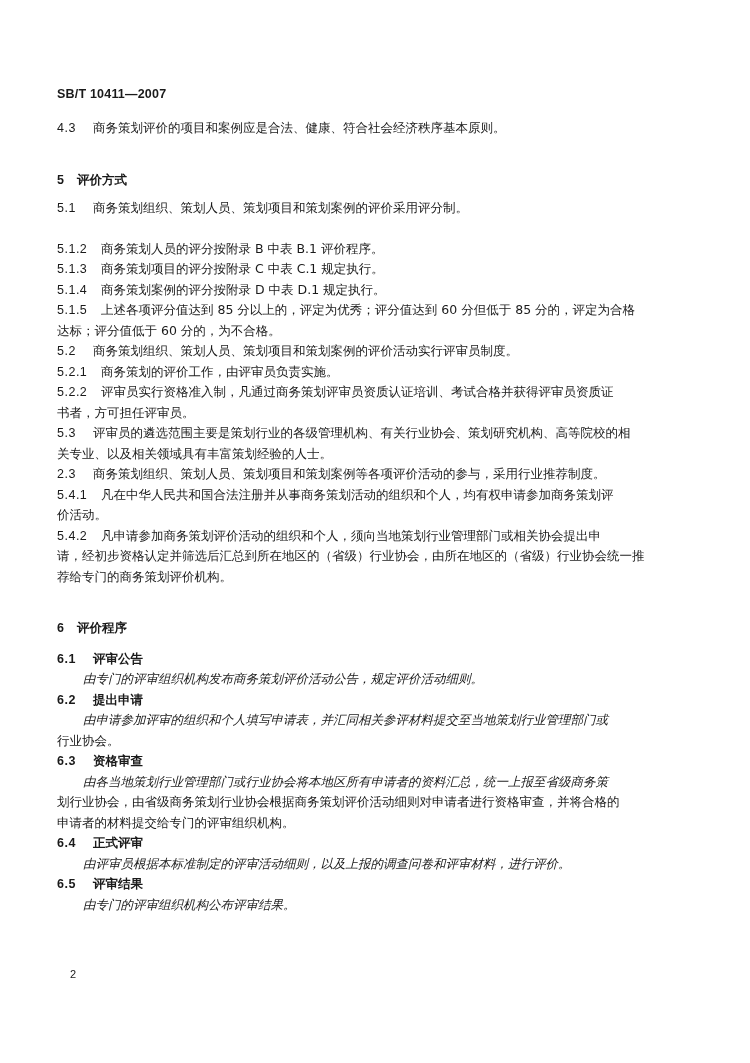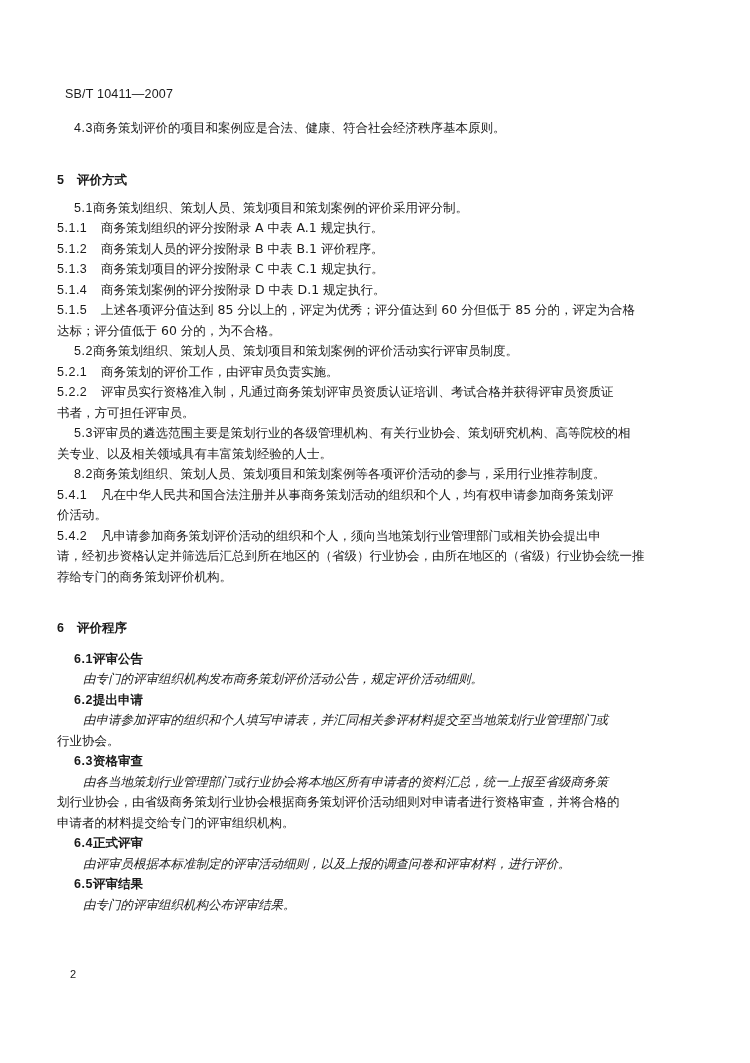--- a/index.html
+++ b/index.html
@@ -1,23 +1,23 @@
 <!DOCTYPE html>
 <html><head>
 <meta charset="utf-8">
 <style>
   html, body { margin: 0; padding: 0; background: #ffffff; }
   body { width: 750px; height: 1063px; position: relative; overflow: hidden;
          font-family: "DejaVu Sans", "Liberation Sans", sans-serif; color: #1a1a1a; }
   .page { position: absolute; left: 0; top: 0; width: 750px; height: 1063px; }
-  .std-code { position: absolute; left: 65px; top: 87px; font-size: 12.5px; font-weight: normal;
+  .std-code { position: absolute; left: 57px; top: 87px; font-size: 12.5px; font-weight: bold;
               font-family: "Liberation Sans", sans-serif; letter-spacing: 0.2px; }
   .line { position: absolute; left: 57px; font-size: 12.5px; line-height: 16px; white-space: nowrap; }
   .num { display: inline-block; font-family: "Liberation Sans", sans-serif; letter-spacing: 0.5px; }
-  .num.n2 { width: 36px; text-align: right; }
+  .num.n2 { width: 36px; }
   .num.n3 { width: 44px; }
   .num.n1 { width: 20px; }
   .heading { font-weight: bold; }
   .indent { left: 83px; font-style: italic; }
   .page-num { position: absolute; left: 70px; top: 968px; font-size: 11px;
               font-family: "Liberation Sans", sans-serif; }
 </style>
 </head>
 <body>
 
@@ -28,23 +28,20 @@
   <div class="line" style="top:120px">
     <span class="num n2">4.3</span><span>商务策划评价的项目和案例应是合法、健康、符合社会经济秩序基本原则。</span>
   </div>
 
   <div class="line heading" style="top:172px">
     <span class="num n1">5</span><span>评价方式</span>
   </div>
 
   <div class="line" style="top:200px">
     <span class="num n2">5.1</span><span>商务策划组织、策划人员、策划项目和策划案例的评价采用评分制。</span>
-  </div>
-  <div class="line" style="top:220px">
-    <span class="num n3">5.1.1</span><span>商务策划组织的评分按附录 A 中表 A.1 规定执行。</span>
   </div>
   <div class="line" style="top:241px">
     <span class="num n3">5.1.2</span><span>商务策划人员的评分按附录 B 中表 B.1 评价程序。</span>
   </div>
   <div class="line" style="top:261px">
     <span class="num n3">5.1.3</span><span>商务策划项目的评分按附录 C 中表 C.1 规定执行。</span>
   </div>
   <div class="line" style="top:282px">
     <span class="num n3">5.1.4</span><span>商务策划案例的评分按附录 D 中表 D.1 规定执行。</span>
   </div>
@@ -63,21 +60,21 @@
     <span class="num n3">5.2.2</span><span>评审员实行资格准入制，凡通过商务策划评审员资质认证培训、考试合格并获得评审员资质证</span>
   </div>
   <div class="line" style="top:405px">书者，方可担任评审员。</div>
 
   <div class="line" style="top:425px">
     <span class="num n2">5.3</span><span>评审员的遴选范围主要是策划行业的各级管理机构、有关行业协会、策划研究机构、高等院校的相</span>
   </div>
   <div class="line" style="top:446px">关专业、以及相关领域具有丰富策划经验的人士。</div>
 
   <div class="line" style="top:466px">
-    <span class="num n2">8.2</span><span>商务策划组织、策划人员、策划项目和策划案例等各项评价活动的参与，采用行业推荐制度。</span>
+    <span class="num n2">2.3</span><span>商务策划组织、策划人员、策划项目和策划案例等各项评价活动的参与，采用行业推荐制度。</span>
   </div>
   <div class="line" style="top:487px">
     <span class="num n3">5.4.1</span><span>凡在中华人民共和国合法注册并从事商务策划活动的组织和个人，均有权申请参加商务策划评</span>
   </div>
   <div class="line" style="top:507px">价活动。</div>
   <div class="line" style="top:528px">
     <span class="num n3">5.4.2</span><span>凡申请参加商务策划评价活动的组织和个人，须向当地策划行业管理部门或相关协会提出申</span>
   </div>
   <div class="line" style="top:548px">请，经初步资格认定并筛选后汇总到所在地区的（省级）行业协会，由所在地区的（省级）行业协会统一推</div>
   <div class="line" style="top:569px">荐给专门的商务策划评价机构。</div>

